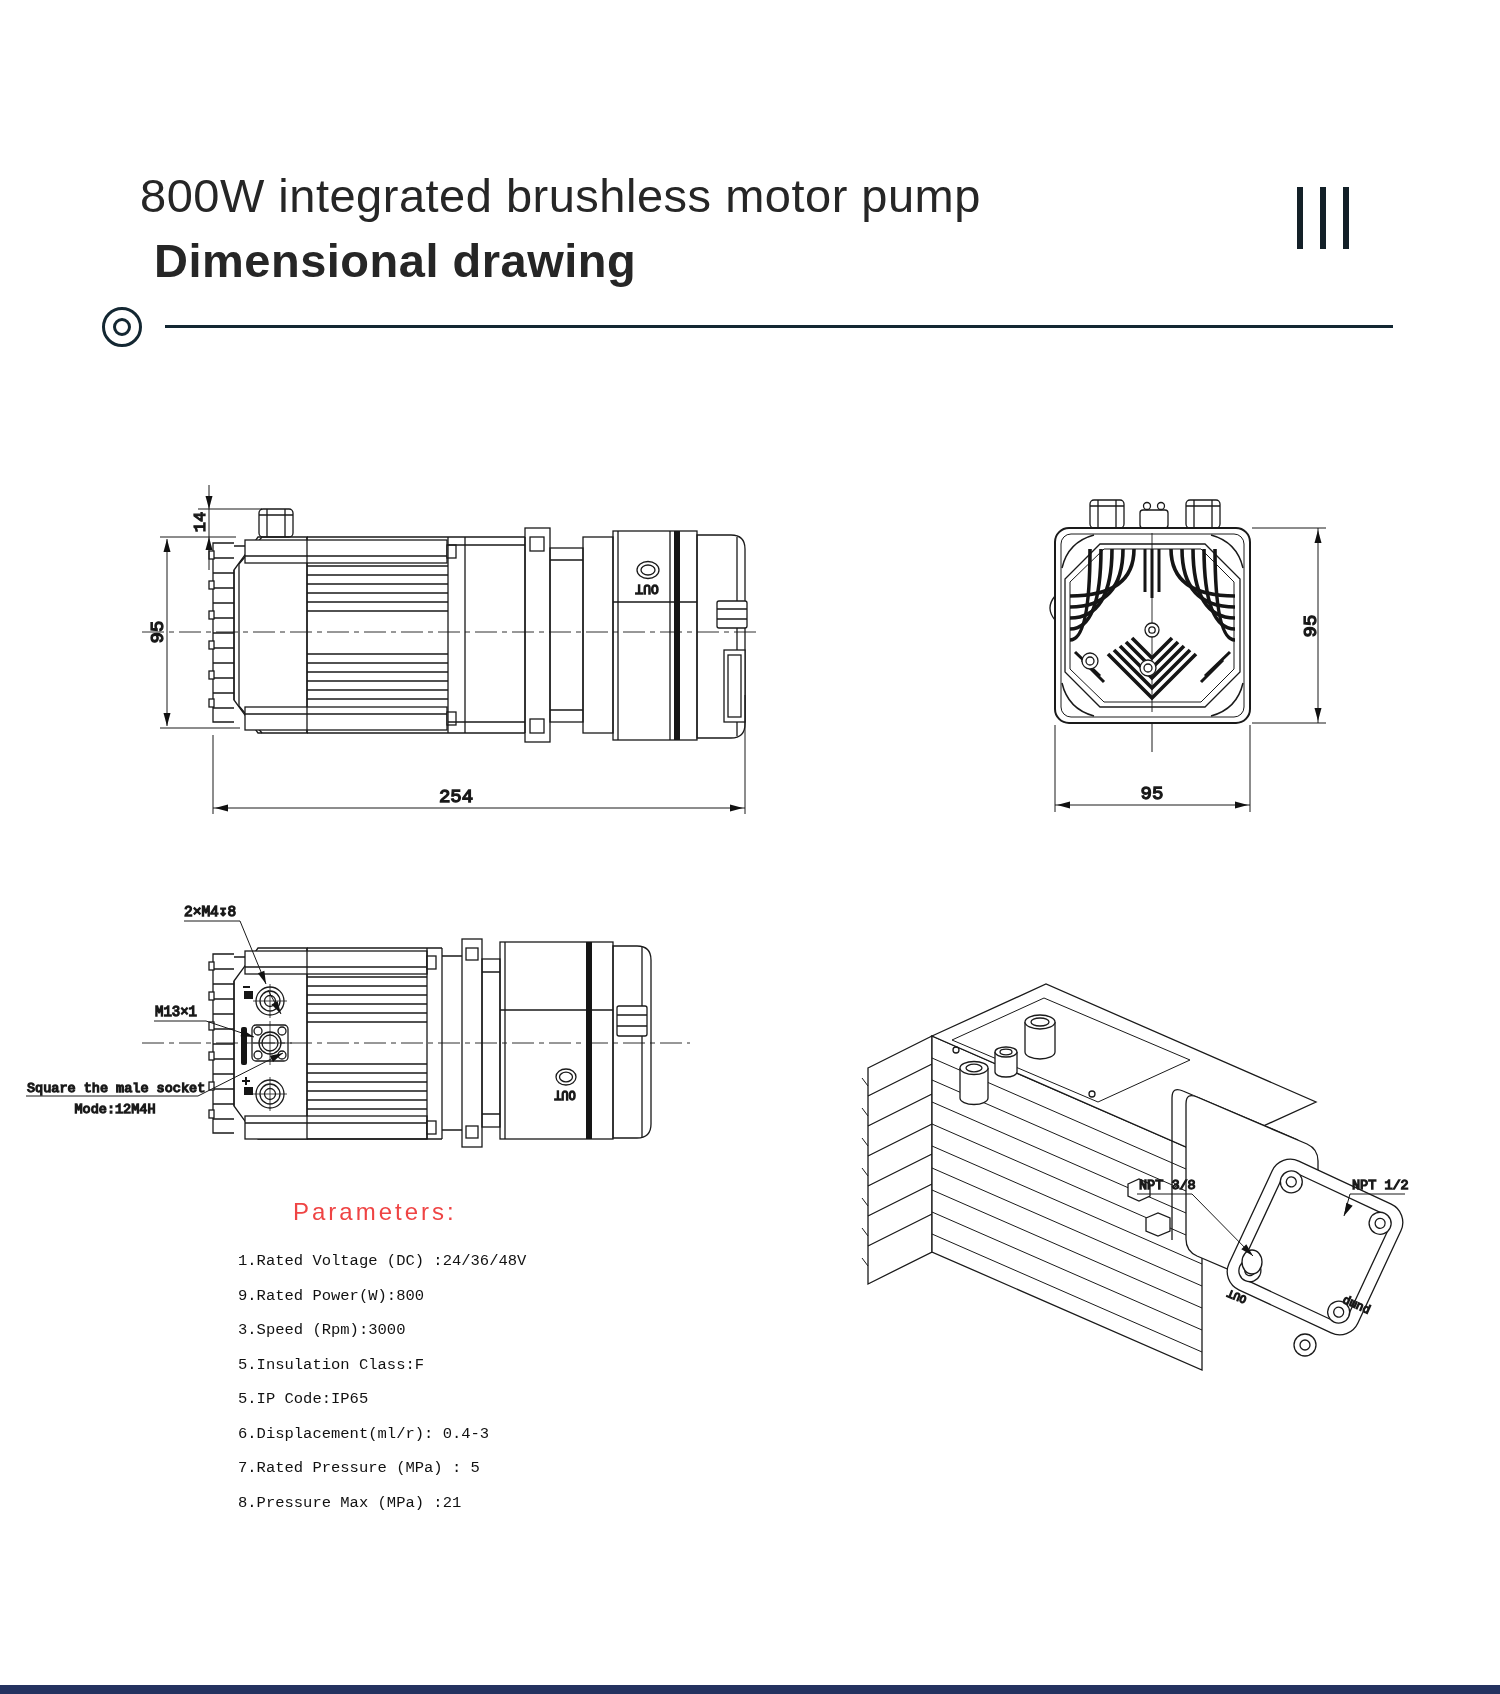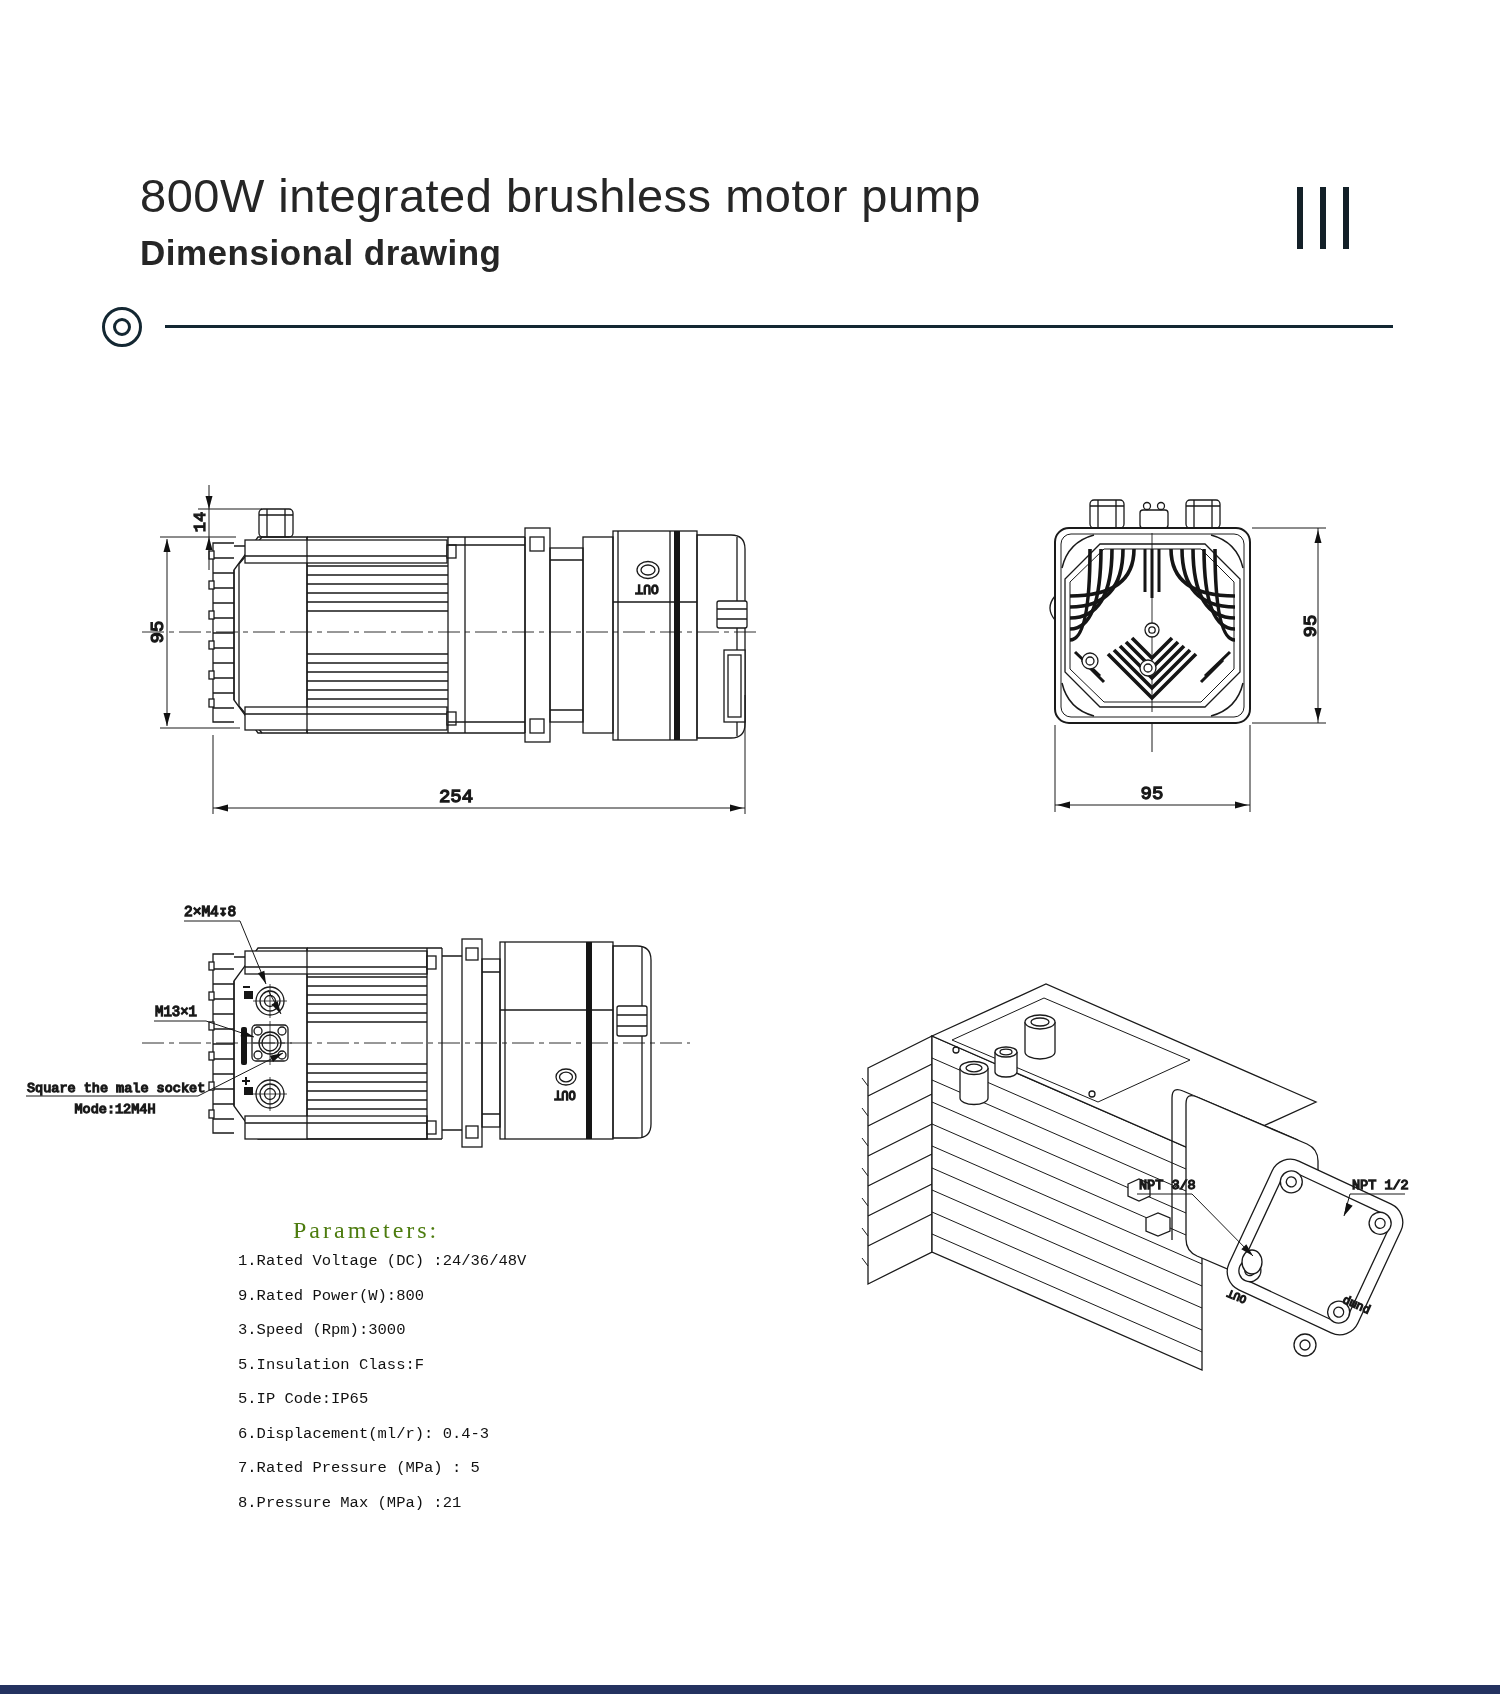--- a/index.html
+++ b/index.html
@@ -1,30 +1,30 @@
 <!DOCTYPE html>
 <html><head>
 <meta charset="utf-8">
 <style>
   html,body{margin:0;padding:0;background:#ffffff;}
   .page{position:relative;width:1500px;height:1694px;background:#fff;overflow:hidden;
         font-family:"Liberation Sans", sans-serif;}
   .title1{position:absolute;left:140px;top:168px;font-size:47px;font-weight:400;color:#262626;letter-spacing:0.5px;}
-  .title2{position:absolute;left:140px;top:233px;font-size:35px;font-weight:700;color:#262626;letter-spacing:0.5px;}
+  .title2{position:absolute;left:154px;top:233px;font-size:47px;font-weight:700;color:#262626;letter-spacing:0.5px;}
   .bars{position:absolute;left:1297px;top:187px;width:60px;height:62px;}
   .bars span{position:absolute;top:0;width:6px;height:62px;background:#132028;}
   .bars span:nth-child(1){left:0;}
   .bars span:nth-child(2){left:23px;}
   .bars span:nth-child(3){left:46px;}
   .divider-line{position:absolute;left:165px;top:325px;width:1228px;height:3px;background:#132732;}
   .ring{position:absolute;left:102px;top:307px;width:40px;height:40px;border:3px solid #132732;border-radius:50%;box-sizing:border-box;}
   .ring-inner{position:absolute;left:8px;top:8px;width:18px;height:18px;border:3px solid #132732;border-radius:50%;box-sizing:border-box;}
   svg.canvas{position:absolute;left:0;top:0;}
-  .params-title{position:absolute;left:293px;top:1198px;font-size:24px;color:#4d7c0f;
-        font-family:Liberation Serif, serif;letter-spacing:3px;margin-top:19px;}
+  .params-title{position:absolute;left:293px;top:1198px;font-size:24px;color:#ef4444;
+        font-family:Liberation Sans, sans-serif;letter-spacing:3px;}
   .params-list{position:absolute;left:238px;top:1244px;font-size:15.5px;color:#111;
         font-family:Liberation Mono, monospace;}
   .params-list div{height:34.5px;line-height:34.5px;white-space:pre;}
   .footer-bar{position:absolute;left:0;top:1685px;width:1500px;height:9px;background:#243260;}
   text.t{fill:#111;font-family:"Liberation Mono","DejaVu Sans Mono",monospace;}
 </style>
 </head>
 <body>
 
 <div class="page">

